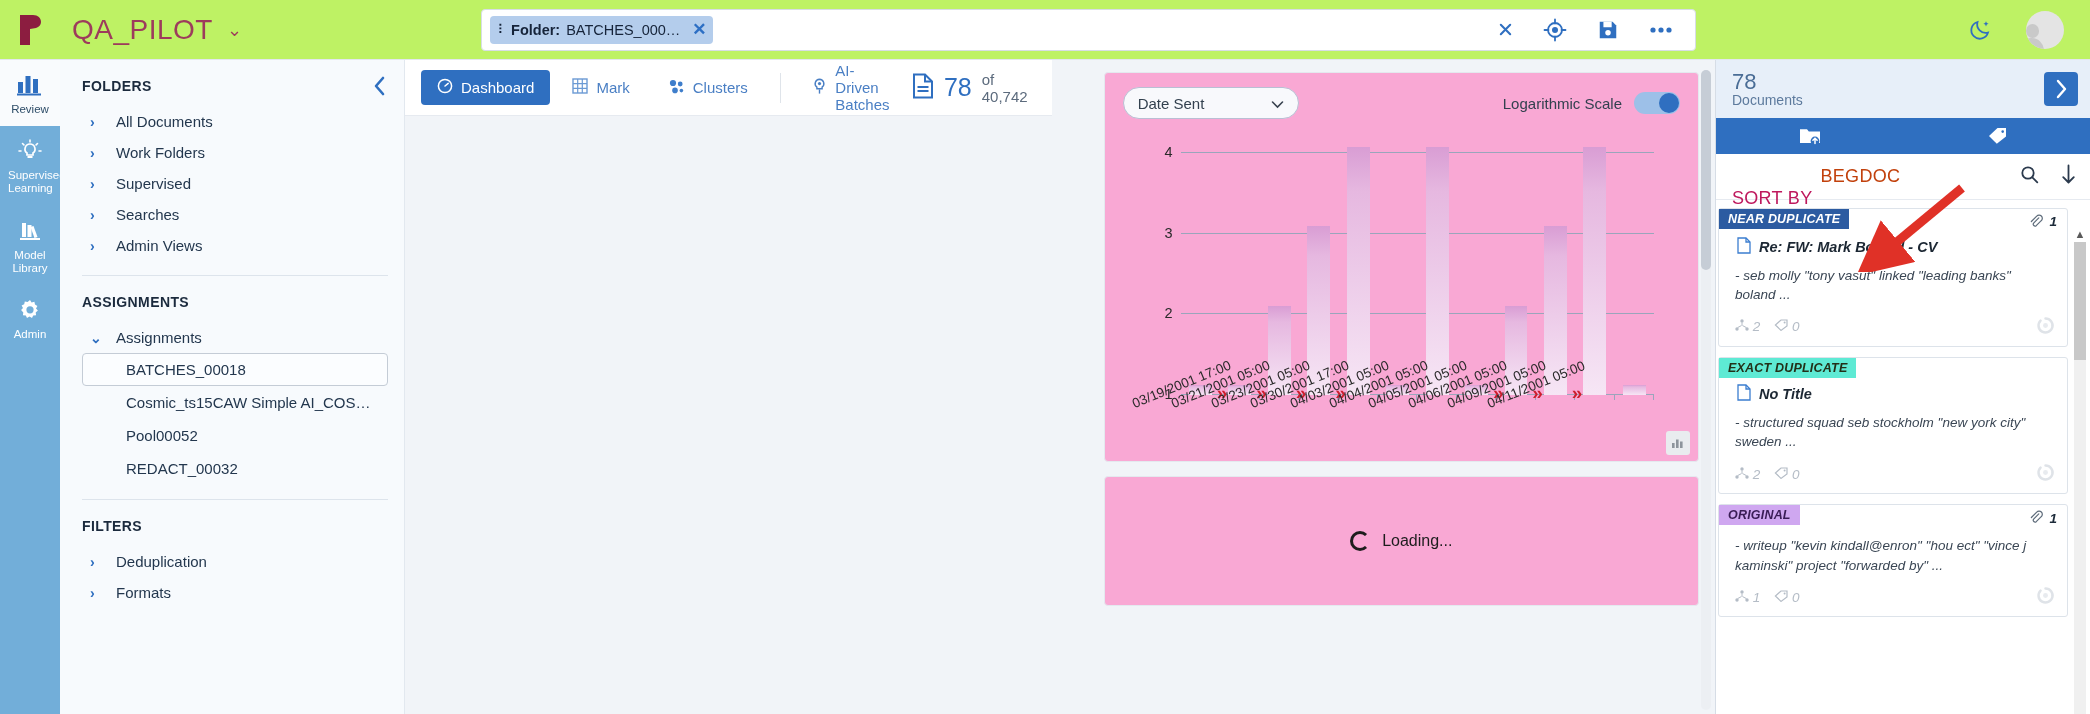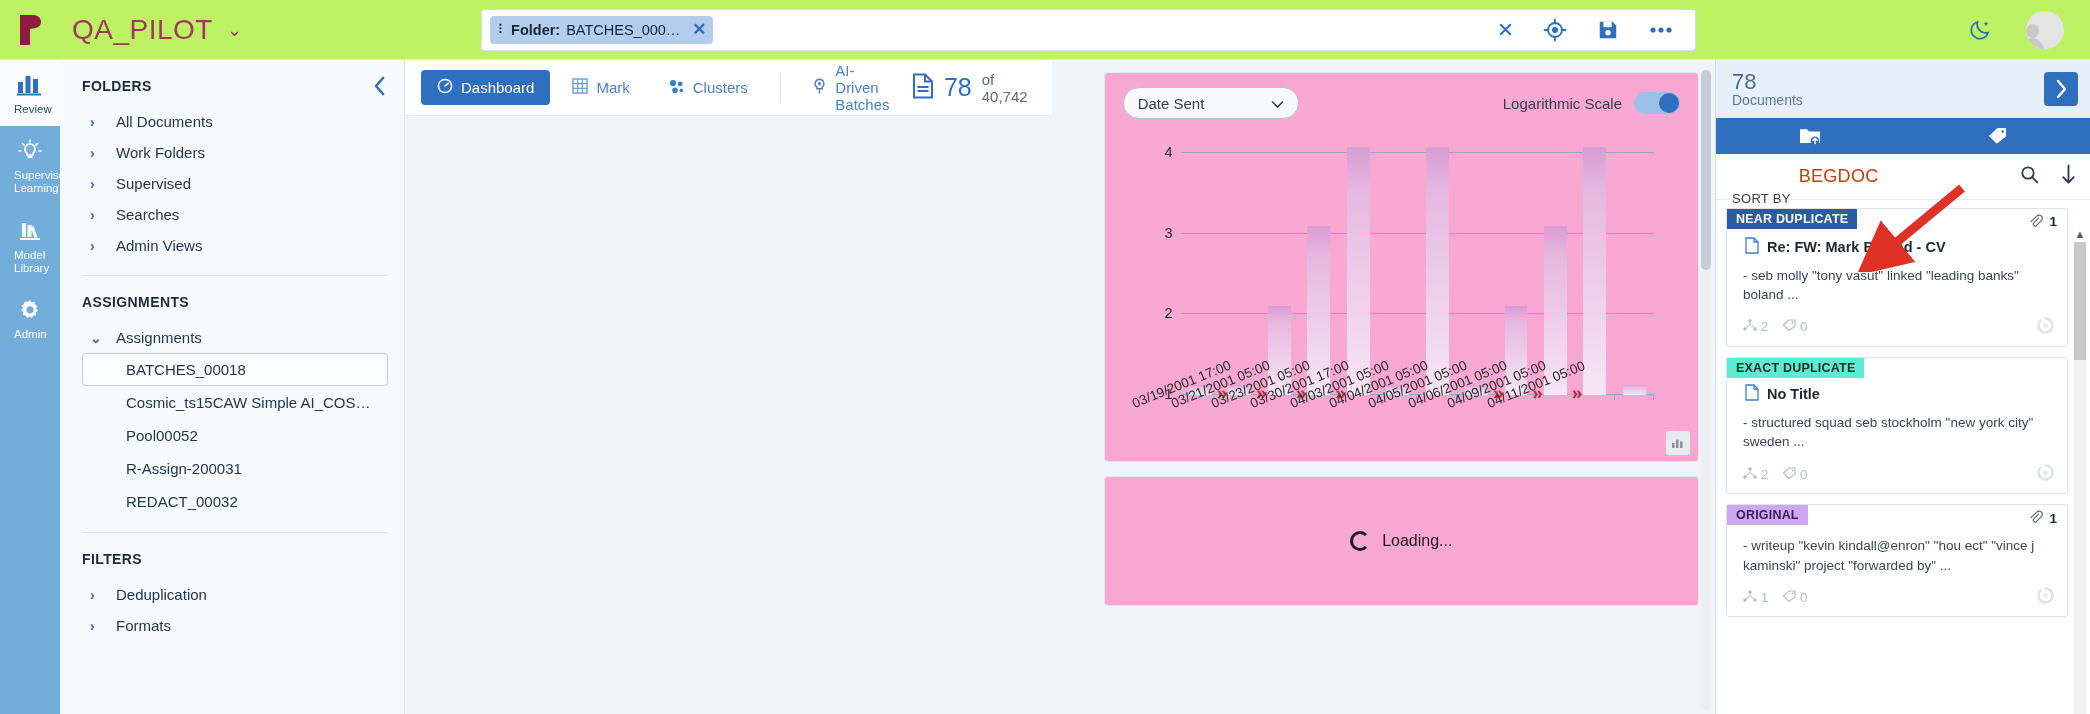--- a/index.html
+++ b/index.html
@@ -37,21 +37,21 @@
   .avatar .head { width: 14px; height: 14px; border-radius: 50%; background:#c9c9c9;
                   position: relative; top: -11px; }
   .avatar .body { width: 26px; height: 14px; border-radius: 13px 13px 0 0; background:#c9c9c9;
                   position: relative; left: -20px; top: 3px;}
 
   
   .body-row { flex: 1; display: flex; min-height: 0; }
 
   
   .rail { width: 60px; flex: 0 0 60px; background: #72aed9; display: flex; flex-direction: column; }
-  .rail-item { padding: 12px 14px 10px; text-align: left; color: #fff; cursor: pointer; }
+  .rail-item { padding: 12px 8px 10px; text-align: center; color: #fff; cursor: pointer; }
   .rail-item.active { background: #f9fbfd; color: #2e4d68; }
   .rail-label { font-size: 11.5px; line-height: 1.15; margin-top: 5px; }
   .rail-ico { height: 26px; display:flex; align-items:center; justify-content:center;}
 
   
   .folders { width: 345px; flex: 0 0 345px; background: #f7fafd; border-right: 1px solid #e2e8ef;
              padding: 18px 16px 0 22px; overflow: hidden; position: relative; }
   .sec-head { font-size: 14px; font-weight: 700; color: #1b2a3d; letter-spacing: .4px;
               margin-bottom: 12px; }
   .collapse-btn { position: absolute; right: 18px; top: 16px; color: #2f6fc0; font-size: 19px;
@@ -124,24 +124,24 @@
              align-items: center; justify-content: space-between; }
   .rp-count { font-size: 22px; color: #4a6d96; font-weight: 400; line-height: 1.05; }
   .rp-count small { display:block; font-size: 14px; color: #5d7a9d; }
   .rp-next { width: 34px; height: 34px; background: #2f6fc0; border-radius: 4px; color: #fff;
              display:flex; align-items:center; justify-content:center; font-size: 17px; cursor:pointer;}
   .rp-tools { background: #2f6fc0; height: 36px; display: flex; }
   .rp-tool { flex: 1; display:flex; align-items:center; justify-content:center; color:#fff;
              cursor: pointer; }
   .rp-sort { height: 46px; display: flex; align-items: center; padding: 0 14px 0 16px; gap: 8px;
              border-bottom: 1px solid #e6eaf0; }
-  .sortby { font-size: 13px; color: #404040; letter-spacing: .3px; margin-top: 44px; }
+  .sortby { font-size: 18px; color: #be185d; letter-spacing: .3px; margin-top: 44px; }
   .sortval { font-size: 18px; color: #c2410c; letter-spacing: .3px; }
   .rp-sort-tools { margin-left: auto; display: flex; align-items: center; gap: 22px; color: #2b3a4d; }
-  .rp-list { flex: 1; overflow: hidden; padding: 8px 22px 0 10px; position: relative; }
+  .rp-list { flex: 1; overflow: hidden; padding: 8px 22px 0 2px; position: relative; font-style: italic; }
   .doc-card { border: 1px solid #dde3ea; border-radius: 3px; padding: 0 0 8px 0;
               margin-bottom: 10px; background: #fff; cursor: pointer; }
   .badge-row { display: flex; align-items: flex-start; justify-content: space-between; }
   .badge { font-size: 12.5px; font-weight: 700; padding: 3px 9px; letter-spacing: .2px; }
   .badge.near { background: #2c5ba1; color: #fff; }
   .badge.exact { background: #5eead4; color: #233018; }
   .badge.original { background: #cfa7f0; color: #3a1d56; }
   .attach { display: flex; align-items: center; gap: 6px; padding: 4px 10px 0 0;
             font-size: 13.5px; color: #1d2b3a; font-weight: 700; }
   .doc-title { display: flex; align-items: center; gap: 8px; font-size: 14.5px; font-weight: 700;
@@ -306,21 +306,20 @@
       <div class="divider"></div>
 
       <div class="sec-head">ASSIGNMENTS</div>
       <div class="tree-item">
         <span class="tw">⌄</span>
         <span>Assignments</span>
       </div>
       <div class="assign-item selected">BATCHES_00018</div>
       <div class="assign-item">Cosmic_ts15CAW Simple AI_COS…</div>
       <div class="assign-item">Pool00052</div>
-      <div class="assign-item">R-Assign-200031</div>
       <div class="assign-item">REDACT_00032</div>
 
       <div class="divider"></div>
 
       <div class="sec-head">FILTERS</div>
       <div class="tree-item">
         <span class="tw">›</span>
         <span>Deduplication</span>
       </div>
       <div class="tree-item">

